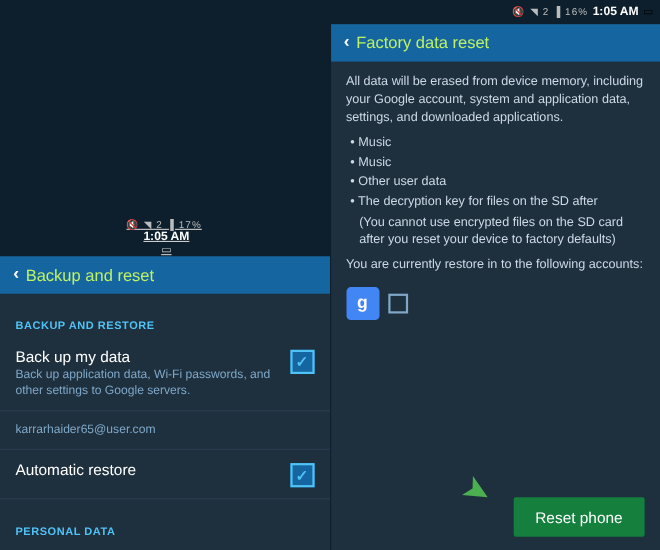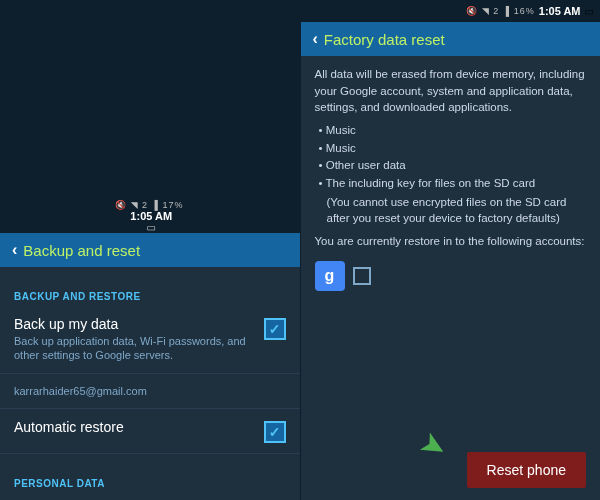--- a/index.html
+++ b/index.html
@@ -131,21 +131,21 @@
 
     
     .reset-area {
       display: flex;
       justify-content: flex-end;
       padding: 8px 14px 12px;
       position: relative;
       flex-shrink: 0;
     }
     .reset-btn {
-      background: #7f1d1d;
+      background: #15803d;
       color: white;
       border: none;
       padding: 10px 20px;
       font-size: 14px;
       cursor: pointer;
       border-radius: 2px;
     }
 
     
     .app-wrapper {
@@ -165,20 +165,21 @@
 
     .left-panel .status-bar-left {
       height: 22px;
       background: #0d1f2d;
       display: flex;
       align-items: center;
       justify-content: flex-end;
       padding: 0 6px;
       font-size: 10px;
       color: #ccc;
+      text-decoration: underline;
     }
 
     .left-scroll { flex: 1; overflow: hidden; }
     .right-scroll { flex: 1; overflow: hidden; display: flex; flex-direction: column; }
   </style>
 </head>
 <body>
 
 <div class="app-wrapper">
 
@@ -203,21 +204,21 @@
           <div class="item-title">Back up my data</div>
           <div class="item-desc">Back up application data, Wi-Fi passwords, and other settings to Google servers.</div>
         </div>
         <div class="checkbox">
           <span class="check">✓</span>
         </div>
       </div>
 
       <div class="setting-item">
         <div class="text-block">
-          <div class="item-desc">karrarhaider65@gmail.com</div>
+          <div class="item-desc">karrarhaider65@user.com</div>
         </div>
       </div>
 
       <div class="setting-item">
         <div class="text-block">
           <div class="item-title">Automatic restore</div>
         </div>
         <div class="checkbox">
           <span class="check">✓</span>
         </div>
@@ -240,21 +241,21 @@
       <span class="back-arrow">‹</span>
       <span class="title">Factory data reset</span>
     </div>
 
     <div class="right-scroll">
       <div class="right-content">
         <p class="description">All data will be erased from device memory, including your Google account, system and application data, settings, and downloaded applications.</p>
         <p class="bullet-item">• <span>Music</span></p>
         <p class="bullet-item">• <span>Music</span></p>
         <p class="bullet-item">• <span>Other user data</span></p>
-        <p class="bullet-item">• <span>The including key for files on the SD card</span></p>
+        <p class="bullet-item">• <span>The decryption key for files on the SD after</span></p>
         <p class="bullet-item" style="padding-left: 12px; margin-top: 2px;">(You cannot use encrypted files on the SD card after you reset your device to factory defaults)</p>
 
         <p class="accounts-text">You are currently restore in to the following accounts:</p>
 
         <div class="accounts-row">
           <div class="google-icon">g</div>
           <div class="account-checkbox-small"></div>
         </div>
       </div>
 

